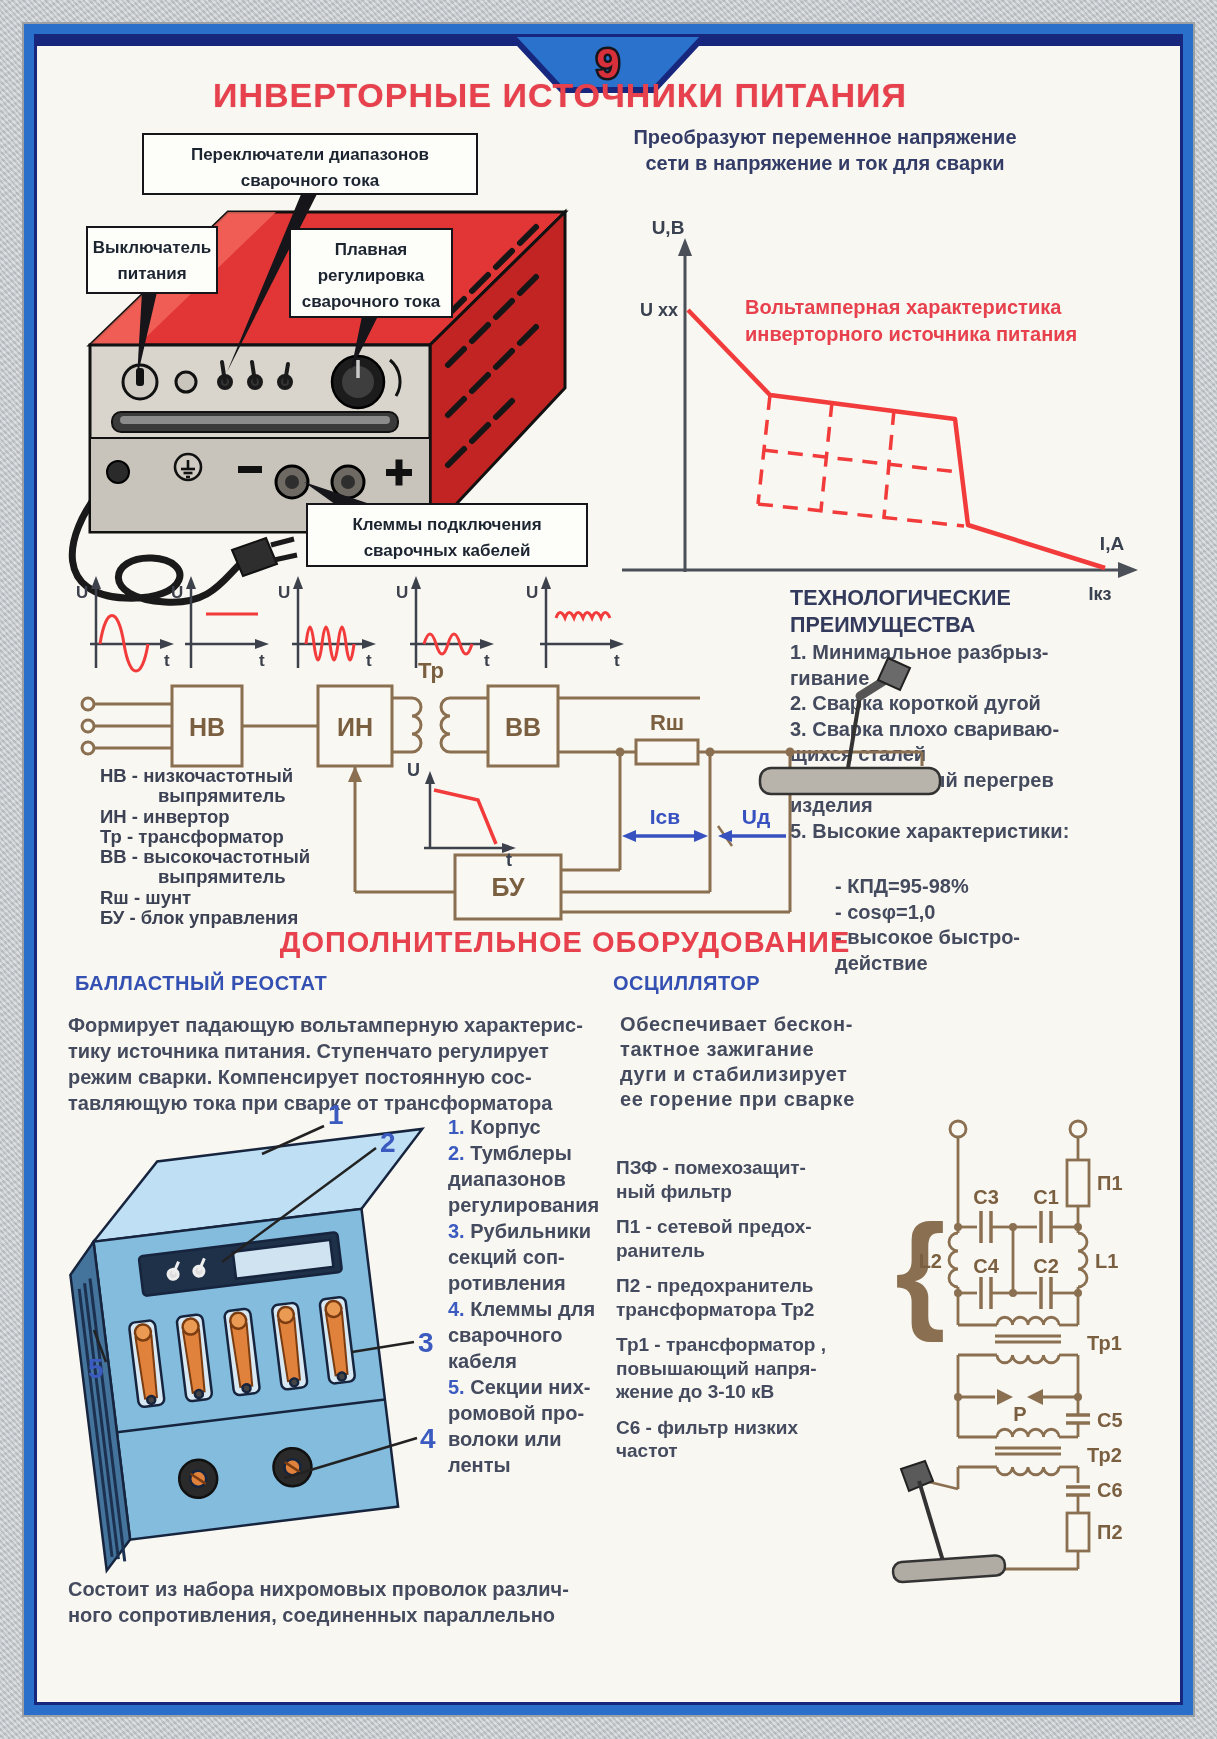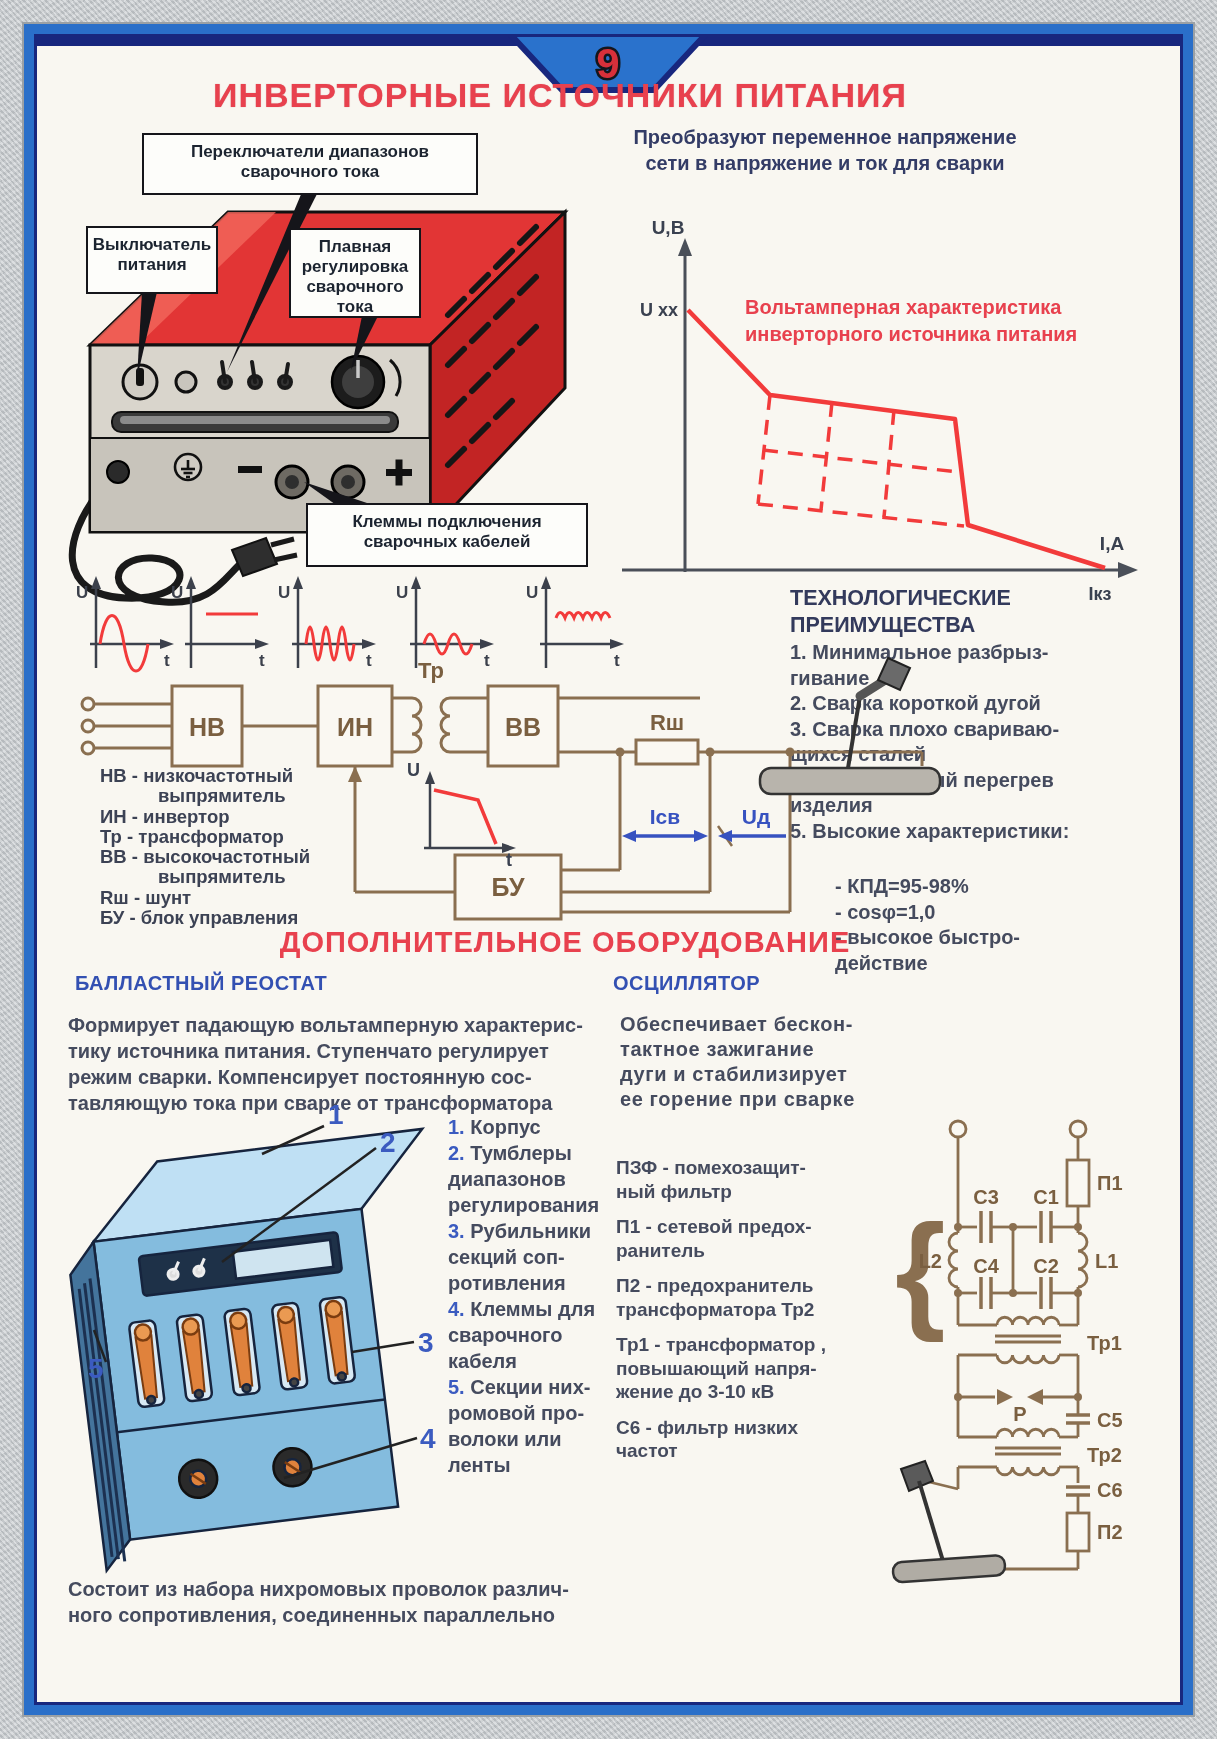--- a/index.html
+++ b/index.html
@@ -10,24 +10,24 @@
     font-family:"Liberation Sans","DejaVu Sans",sans-serif;font-weight:700;}
   .abs{position:absolute;}
   .card{position:absolute;inset:24px;background:#f9f7f1;border:10px solid #2a6fc9;
     box-shadow: inset 0 0 0 3px #18277e, 0 0 0 2px #9aa0a5;}
   .top-strip{position:absolute;left:34px;right:34px;top:34px;height:12px;background:#18277e;}
   .pre{white-space:pre-line;}
   .title{left:60px;top:76px;width:1000px;text-align:center;font-size:34px;letter-spacing:1px;color:#e8414e;
     text-shadow:0 0 1px rgba(160,20,40,.4);}
   .intro{left:620px;top:124px;width:410px;text-align:center;font-size:20px;line-height:26px;color:#333c66;}
   .callout{background:#fdfdfa;border:2.5px solid #15151a;color:#1c2430;text-align:center;
-    font-size:17px;line-height:20px;padding-top:7px;box-sizing:border-box;}
+    font-size:17px;line-height:26px;padding-top:7px;box-sizing:border-box;}
   .co-range{left:142px;top:133px;width:336px;height:62px;}
   .co-power{left:86px;top:226px;width:132px;height:68px;}
-  .co-smooth{left:289px;top:228px;width:132px;height:90px;}
+  .co-smooth{left:289px;top:228px;width:164px;height:90px;}
   .co-clamps{left:306px;top:503px;width:282px;height:64px;}
   .vac-title{left:745px;top:294px;width:360px;text-align:left;font-size:20px;line-height:27px;color:#e8414e;}
   .adv-head{left:790px;top:585px;width:360px;font-size:21.5px;line-height:27px;color:#333a5c;}
   .adv-items{left:790px;top:640px;width:330px;font-size:20px;line-height:25.5px;color:#454b5e;}
   .adv-subs{left:835px;top:874px;width:280px;font-size:20px;line-height:25.5px;color:#454b5e;}
   .nv-legend{left:100px;top:766px;width:310px;font-size:18.5px;line-height:20.3px;color:#3c4254;}
   .nv-legend .indent{margin-left:58px;}
   .extra-head{left:65px;top:926px;width:1000px;text-align:center;font-size:29px;letter-spacing:1px;color:#e8414e;}
   .sub-head{width:440px;font-size:20px;color:#3350b2;letter-spacing:.5px;}
   .rheo-head{left:75px;top:972px;}

